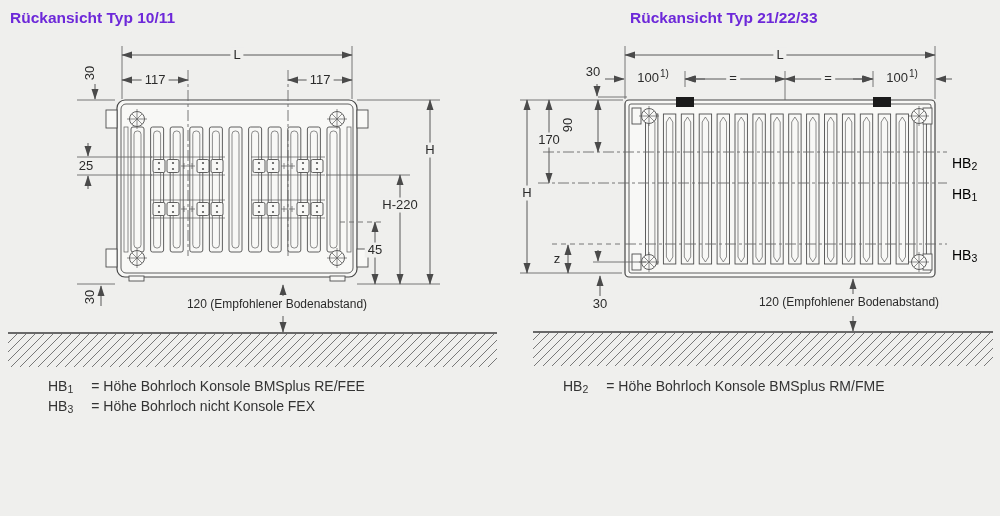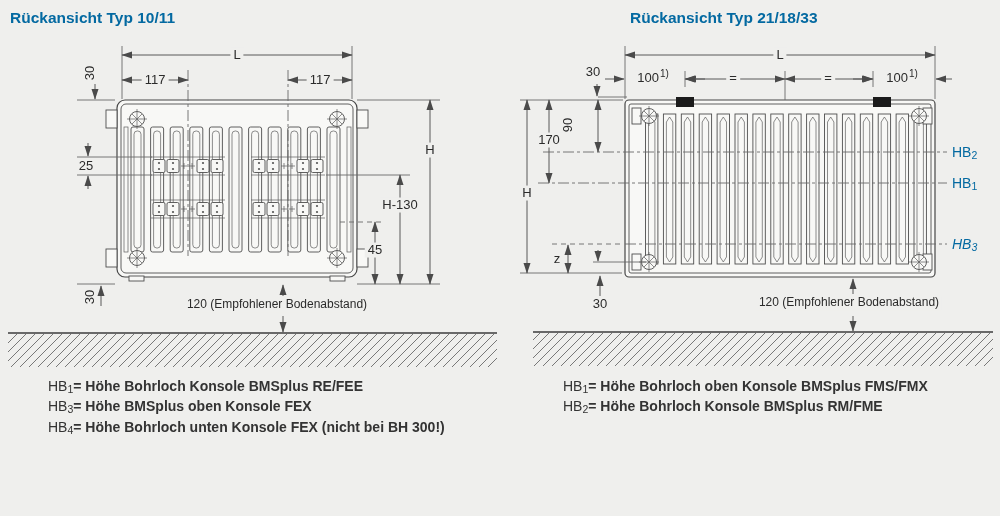--- a/index.html
+++ b/index.html
@@ -10,31 +10,31 @@
   .ln{fill:none;stroke:#474747;stroke-width:1.2;}
   .thin{fill:none;stroke:#4e4e4e;stroke-width:0.9;}
   .hair{fill:none;stroke:#5d5d5d;stroke-width:0.7;}
   .fillb{fill:#f8f8f6;}
   .dl{fill:none;stroke:#585858;stroke-width:1;}
   .el{fill:none;stroke:#6a6a6a;stroke-width:0.9;}
   .dd{stroke-dasharray:11 3 3 3;}
   .dsh{stroke-dasharray:5 4;}
   .gline{fill:none;stroke:#3c3c3c;stroke-width:1.4;}
   
-  .ttl{position:absolute;font-weight:bold;font-size:15.5px;color:#0369a1;white-space:nowrap;}
+  .ttl{position:absolute;font-weight:bold;font-size:15.5px;color:#6d28d9;white-space:nowrap;}
   .dim{position:absolute;font-size:13px;color:#2b2b2b;background:#efefed;padding:0 3px;
        white-space:nowrap;transform:translate(-50%,-50%);line-height:1.15;}
   .dim.nobg{background:transparent;padding:0;}
   .dim.rot{transform:translate(-50%,-50%) rotate(-90deg);}
   .dim.flr{font-size:12px;}
-  .hbmark{position:absolute;font-size:14px;color:#0369a1;white-space:nowrap;}
+  .hbmark{position:absolute;font-size:14px;color:#000000;white-space:nowrap;margin-top:11px;}
   .sb{font-size:10.5px;position:relative;top:2px;}
   .sp{font-size:10px;position:relative;top:-5px;margin-left:1px;}
   .legend{position:absolute;font-size:14px;line-height:19.4px;color:#333;white-space:nowrap;}
-  .lrow span.eqt{margin-left:0;font-weight:bold;}
+  .lrow span.eqt{margin-left:18px;}
   .legend.right .lrow:nth-child(4){padding-left:47px;}
 </style>
 </head>
 <body>
 
 <div class="stage">
 
   <svg width="1000" height="516" viewBox="0 0 1000 516">
     <defs>
       <marker id="arr" viewBox="0 0 10 8" refX="9.4" refY="4" markerWidth="11" markerHeight="8.5" orient="auto-start-reverse">
@@ -263,54 +263,52 @@
 
     <g>
       <rect x="8" y="334" width="489" height="33" fill="url(#hatch)"></rect>
       <path class="gline" d="M8,333 H497"></path>
       <rect x="533" y="333" width="460" height="33" fill="url(#hatch)"></rect>
       <path class="gline" d="M533,332 H993"></path>
     </g>
   </svg>
 
   <div class="ttl" style="left:10px;top:9px;">Rückansicht Typ 10/11</div>
-  <div class="ttl" style="left:630px;top:9px;">Rückansicht Typ 21/18/33</div>
+  <div class="ttl" style="left:630px;top:9px;">Rückansicht Typ 21/22/33</div>
 
   <span class="dim" style="left:237px;top:55px;">L</span>
   <span class="dim" style="left:155px;top:80px;">117</span>
   <span class="dim" style="left:320px;top:80px;">117</span>
   <span class="dim rot nobg" style="left:90px;top:73px;">30</span>
   <span class="dim nobg" style="left:86px;top:166px;text-align:center;">25</span>
   <span class="dim" style="left:430px;top:150px;">H</span>
-  <span class="dim" style="left:400px;top:205px;">H-130</span>
+  <span class="dim" style="left:400px;top:205px;">H-220</span>
   <span class="dim" style="left:375px;top:250px;">45</span>
   <span class="dim rot nobg" style="left:90px;top:297px;">30</span>
   <span class="dim flr" style="left:277px;top:305px;">120 (Empfohlener Bodenabstand)</span>
 
   <span class="dim" style="left:780px;top:55px;">L</span>
   <span class="dim nobg" style="left:593px;top:72px;">30</span>
   <span class="dim" style="left:653px;top:78px;"><span>100</span><span class="sp">1)</span></span>
   <span class="dim" style="left:733px;top:78px;">=</span>
   <span class="dim" style="left:828px;top:78px;">=</span>
   <span class="dim" style="left:902px;top:78px;"><span>100</span><span class="sp">1)</span></span>
   <span class="dim rot nobg" style="left:568px;top:125px;">90</span>
   <span class="dim" style="left:549px;top:140px;">170</span>
   <span class="dim" style="left:527px;top:193px;">H</span>
   <span class="dim nobg" style="left:557px;top:259px;">z</span>
   <span class="dim nobg" style="left:600px;top:304px;">30</span>
   <span class="dim flr" style="left:849px;top:303px;">120 (Empfohlener Bodenabstand)</span>
 
   <span class="hbmark" style="left:952px;top:144px;"><span>HB</span><span class="sb">2</span></span>
   <span class="hbmark" style="left:952px;top:175px;"><span>HB</span><span class="sb">1</span></span>
-  <span class="hbmark" style="left:952px;top:236px;font-style:italic;"><span>HB</span><span class="sb">3</span></span>
+  <span class="hbmark" style="left:952px;top:236px;"><span>HB</span><span class="sb">3</span></span>
 
   <div class="legend left" style="left:48px;top:377px;">
     <div class="lrow"><span>HB</span><span class="sb">1</span><span class="eqt">= Höhe Bohrloch Konsole BMSplus RE/FEE</span></div>
-    <div class="lrow"><span>HB</span><span class="sb">3</span><span class="eqt">= Höhe BMSplus oben Konsole FEX</span></div>
-    <div class="lrow"><span>HB</span><span class="sb">4</span><span class="eqt">= Höhe Bohrloch unten Konsole FEX (nicht bei BH 300!)</span></div>
+    <div class="lrow"><span>HB</span><span class="sb">3</span><span class="eqt">= Höhe Bohrloch nicht Konsole FEX</span></div>
   </div>
 
   <div class="legend right" style="left:563px;top:377px;">
-    <div class="lrow"><span>HB</span><span class="sb">1</span><span class="eqt">= Höhe Bohrloch oben Konsole BMSplus FMS/FMX</span></div>
     <div class="lrow"><span>HB</span><span class="sb">2</span><span class="eqt">= Höhe Bohrloch Konsole BMSplus RM/FME</span></div>
   </div>
 
 </div>
 
 </body></html>

